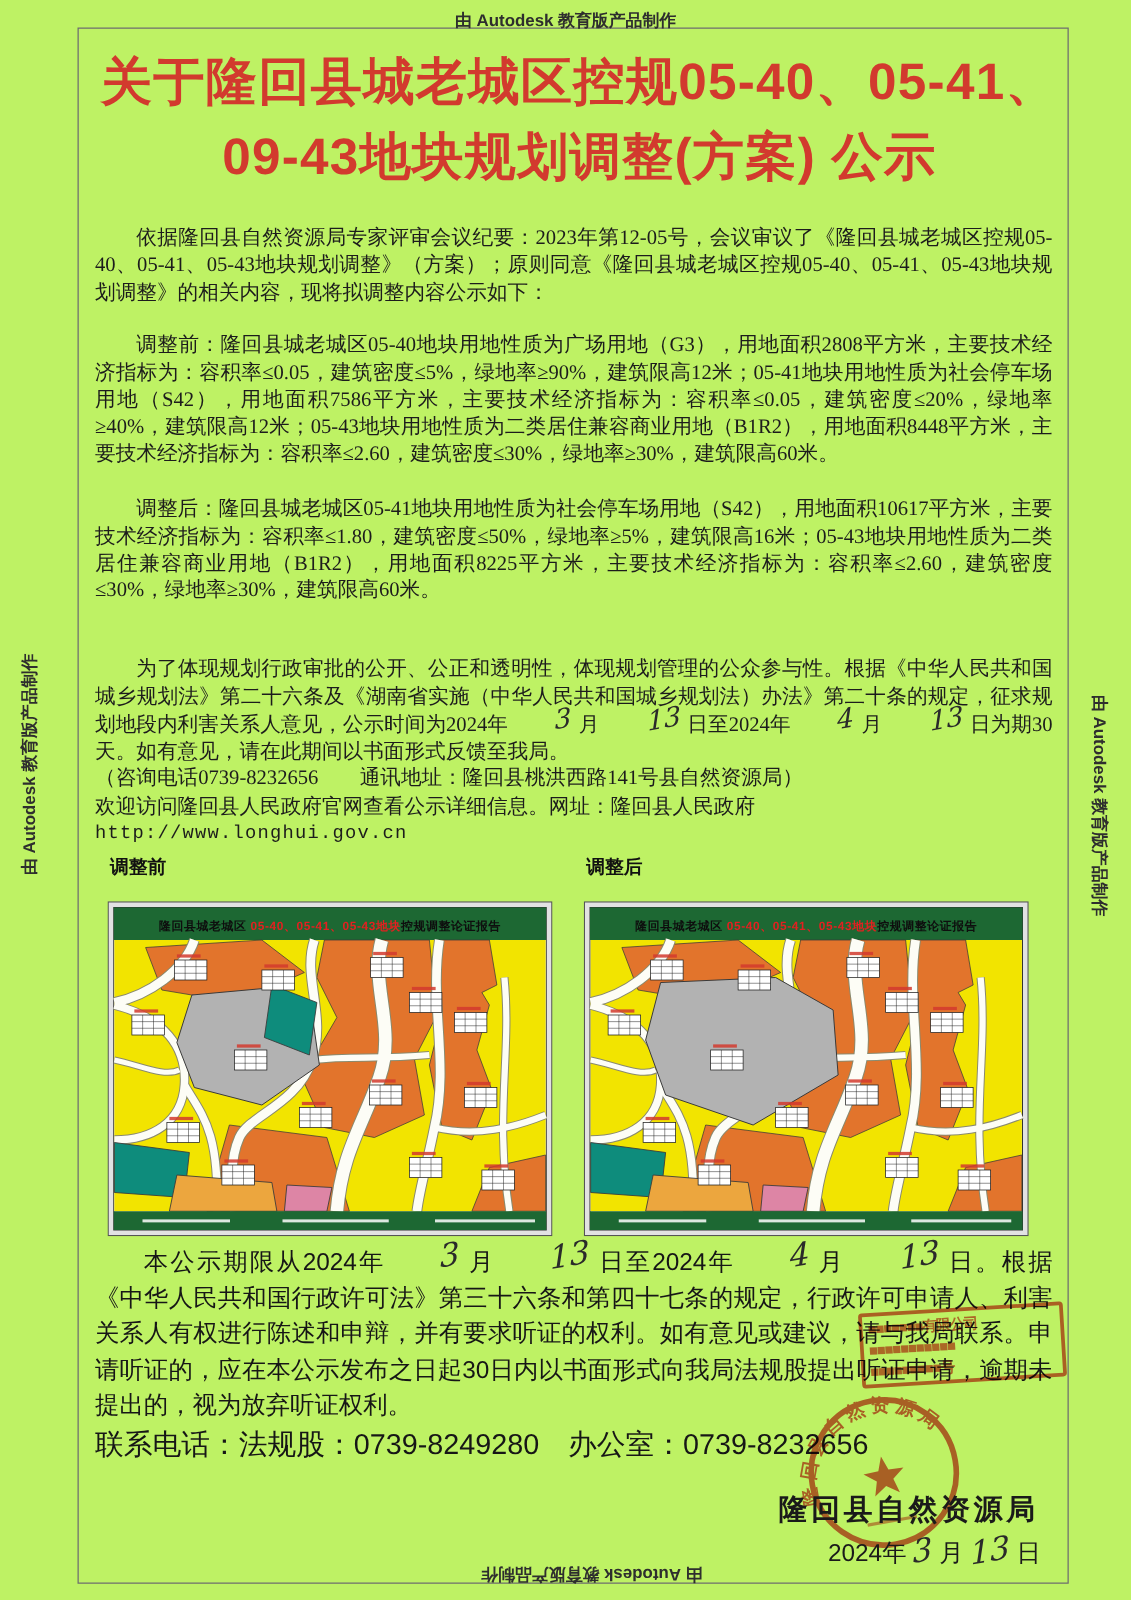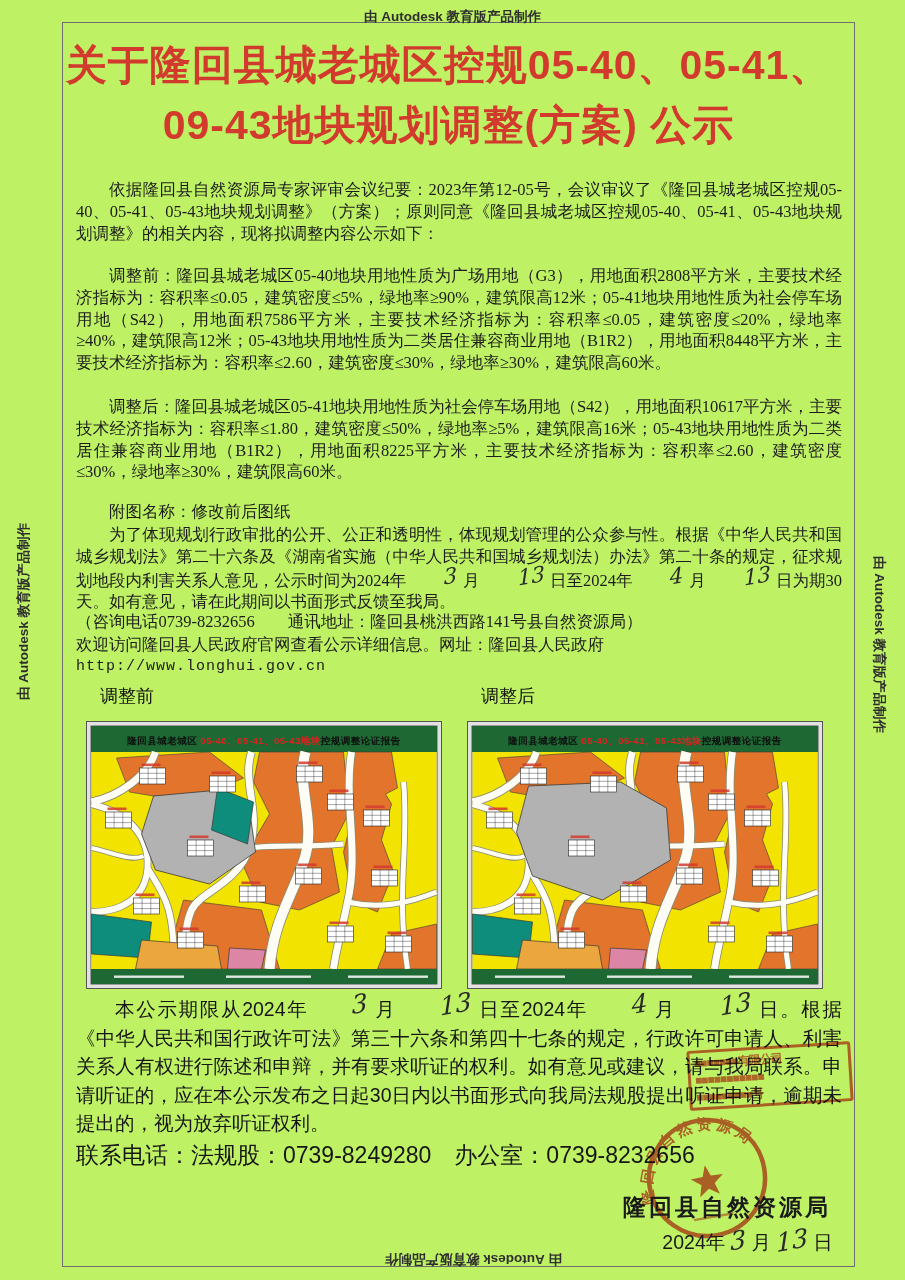--- a/index.html
+++ b/index.html
@@ -5,34 +5,34 @@
   html,body{margin:0;padding:0;background:#e9e9e9;}
   #page{position:relative;width:905px;height:1280px;background:#bef264;overflow:hidden;
         font-family:"Liberation Serif","DejaVu Serif",serif;color:#1c1c1c;}
   .border-box{position:absolute;left:62px;top:22px;width:791px;height:1243px;border:1px solid #6e6e6e;}
   .wm{position:absolute;white-space:nowrap;font-family:"Liberation Sans","DejaVu Sans",sans-serif;
       font-weight:bold;font-size:13.5px;color:#2e2e2e;}
   #wm-top{left:0;right:0;top:8px;text-align:center;}
   #wm-left{left:15px;top:700px;transform:rotate(-90deg);transform-origin:0 0;}
   #wm-right{left:888px;top:556px;transform:rotate(90deg);transform-origin:0 0;}
   #wm-bottom{left:562px;top:1268px;transform:rotate(180deg);transform-origin:0 0;}
-  .title-line{position:absolute;left:53px;width:791px;text-align:center;
+  .title-line{position:absolute;left:68px;width:791px;text-align:center;
       font-family:"Liberation Sans","DejaVu Sans",sans-serif;font-weight:bold;
       color:#d23a2e;font-size:41px;letter-spacing:1px;}
   #title1{top:38px;} #title2{top:98px;}
   .para{position:absolute;left:76px;width:766px;font-size:16.5px;line-height:21.8px;
         text-align:justify;text-indent:2em;}
   .noindent{text-indent:0;}
   #p-intro{top:179px;} #p-before{top:265px;} #p-after{top:396px;} #p-figure{top:501px;}
   #p-part{top:524px;} #p-contact{top:611px;} #p-welcome{top:634px;}
   #p-url{top:656px;font-family:"Liberation Mono","DejaVu Sans Mono",monospace;font-size:15px;letter-spacing:1px;}
   .hw{font-family:"DejaVu Serif",serif;font-style:italic;display:inline-block;
       transform:rotate(-10deg) skewX(-8deg);font-size:1.3em;line-height:1;margin:0 5px;color:#2a2a2a;}
   .map-label{position:absolute;font-family:"Liberation Sans","DejaVu Sans",sans-serif;
-      font-weight:normal;font-size:18px;color:#111;margin-left:12px;}
+      font-weight:bold;font-size:15px;color:#111;}
   #label-before{left:88px;top:684px;} #label-after{left:469px;top:684px;}
   .map-svg{position:absolute;}
   #map-before{left:86px;top:721px;} #map-after{left:467px;top:721px;}
   .notice{position:absolute;left:76px;width:766px;top:995px;
       font-family:"Liberation Sans","DejaVu Sans",sans-serif;font-size:19.5px;line-height:28.6px;
       text-align:justify;text-indent:2em;color:#161616;}
   .phone-line{position:absolute;left:76px;top:1140px;width:700px;
       font-family:"Liberation Sans","DejaVu Sans",sans-serif;font-size:23px;color:#161616;}
   .agency{position:absolute;left:592px;top:1192px;width:270px;text-align:center;
       font-family:"Liberation Sans","DejaVu Sans",sans-serif;font-weight:bold;font-size:23px;
@@ -57,21 +57,20 @@
   <div id="wm-left" class="wm">由 Autodesk 教育版产品制作</div>
   <div id="wm-right" class="wm">由 Autodesk 教育版产品制作</div>
   <div id="wm-bottom" class="wm">由 Autodesk 教育版产品制作</div>
 
   <div id="title1" class="title-line">关于隆回县城老城区控规05-40、05-41、</div>
   <div id="title2" class="title-line">09-43地块规划调整(方案) 公示</div>
 
   <div id="p-intro" class="para">依据隆回县自然资源局专家评审会议纪要：2023年第12-05号，会议审议了《隆回县城老城区控规05-40、05-41、05-43地块规划调整》（方案）；原则同意《隆回县城老城区控规05-40、05-41、05-43地块规划调整》的相关内容，现将拟调整内容公示如下：</div>
   <div id="p-before" class="para">调整前：隆回县城老城区05-40地块用地性质为广场用地（G3），用地面积2808平方米，主要技术经济指标为：容积率≤0.05，建筑密度≤5%，绿地率≥90%，建筑限高12米；05-41地块用地性质为社会停车场用地（S42），用地面积7586平方米，主要技术经济指标为：容积率≤0.05，建筑密度≤20%，绿地率≥40%，建筑限高12米；05-43地块用地性质为二类居住兼容商业用地（B1R2），用地面积8448平方米，主要技术经济指标为：容积率≤2.60，建筑密度≤30%，绿地率≥30%，建筑限高60米。</div>
   <div id="p-after" class="para">调整后：隆回县城老城区05-41地块用地性质为社会停车场用地（S42），用地面积10617平方米，主要技术经济指标为：容积率≤1.80，建筑密度≤50%，绿地率≥5%，建筑限高16米；05-43地块用地性质为二类居住兼容商业用地（B1R2），用地面积8225平方米，主要技术经济指标为：容积率≤2.60，建筑密度≤30%，绿地率≥30%，建筑限高60米。</div>
-  <div id="p-figure" class="para">附图名称：修改前后图纸</div>
 
   <div id="p-part" class="para">
     <span>为了体现规划行政审批的公开、公正和透明性，体现规划管理的公众参与性。根据《中华人民共和国城乡规划法》第二十六条及《湖南省实施（中华人民共和国城乡规划法）办法》第二十条的规定，征求规划地段内利害关系人意见，公示时间为2024年</span><span class="hw">3</span><span>月</span><span class="hw">13</span><span>日至2024年</span><span class="hw">4</span><span>月</span><span class="hw">13</span><span>日为期30天。如有意见，请在此期间以书面形式反馈至我局。</span>
   </div>
 
   <div id="p-contact" class="para noindent">（咨询电话0739-8232656　　通讯地址：隆回县桃洪西路141号县自然资源局）</div>
   <div id="p-welcome" class="para noindent">欢迎访问隆回县人民政府官网查看公示详细信息。网址：隆回县人民政府</div>
   <div id="p-url" class="para noindent">http://www.longhui.gov.cn</div>
 
   <div id="label-before" class="map-label">调整前</div>

